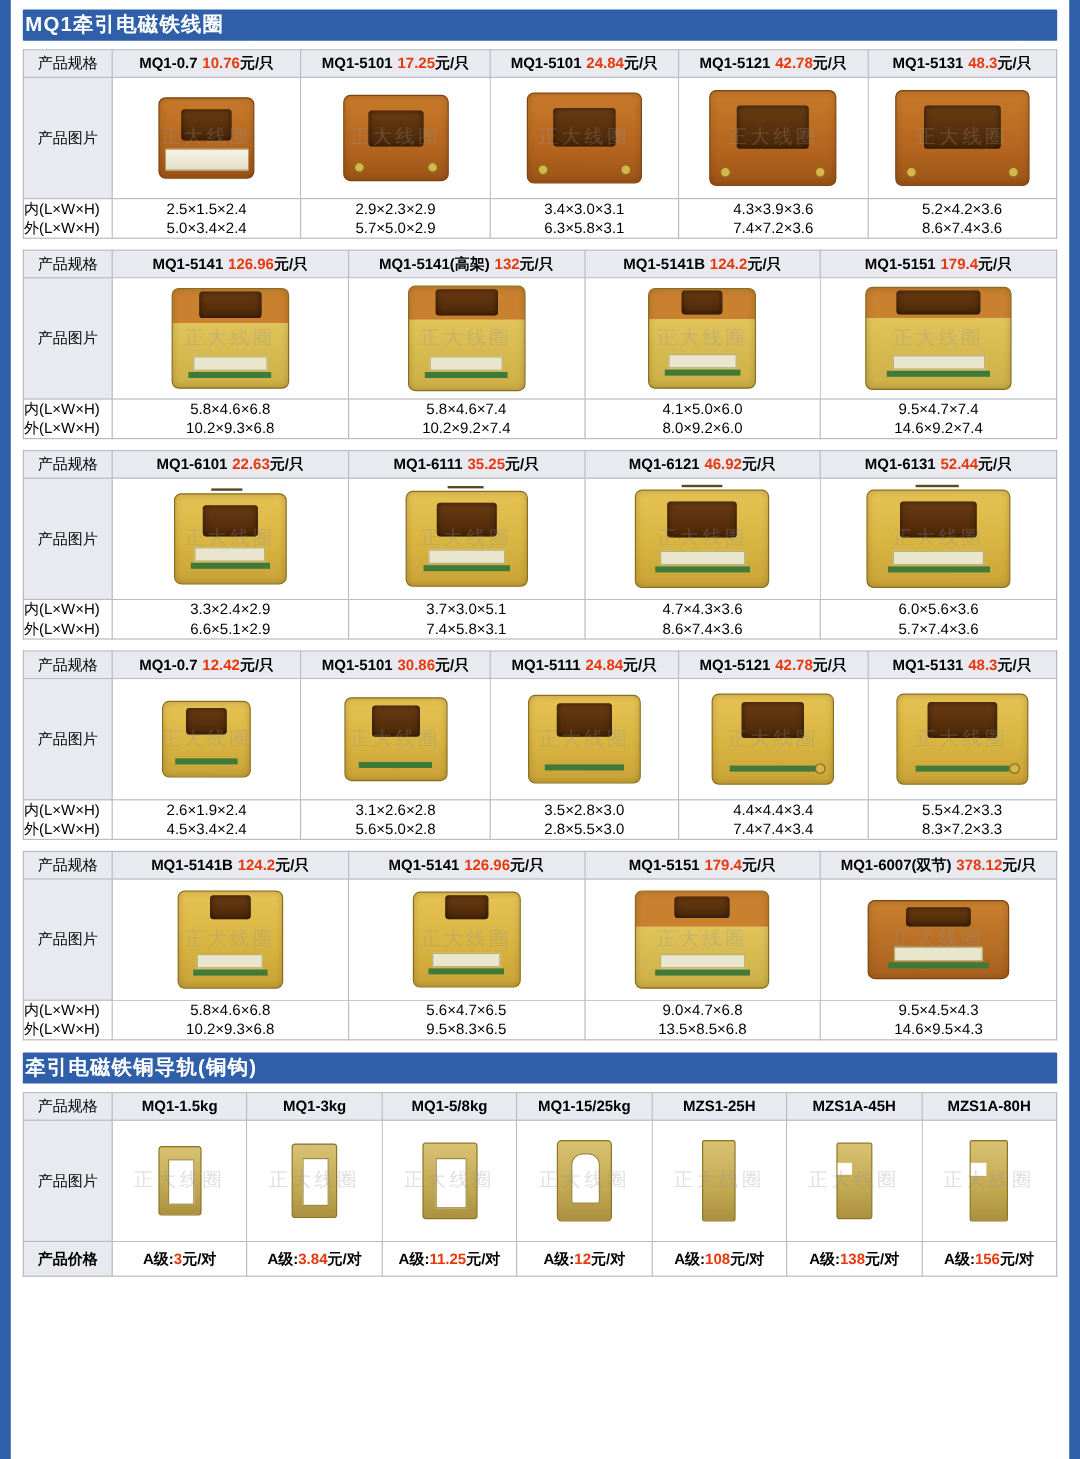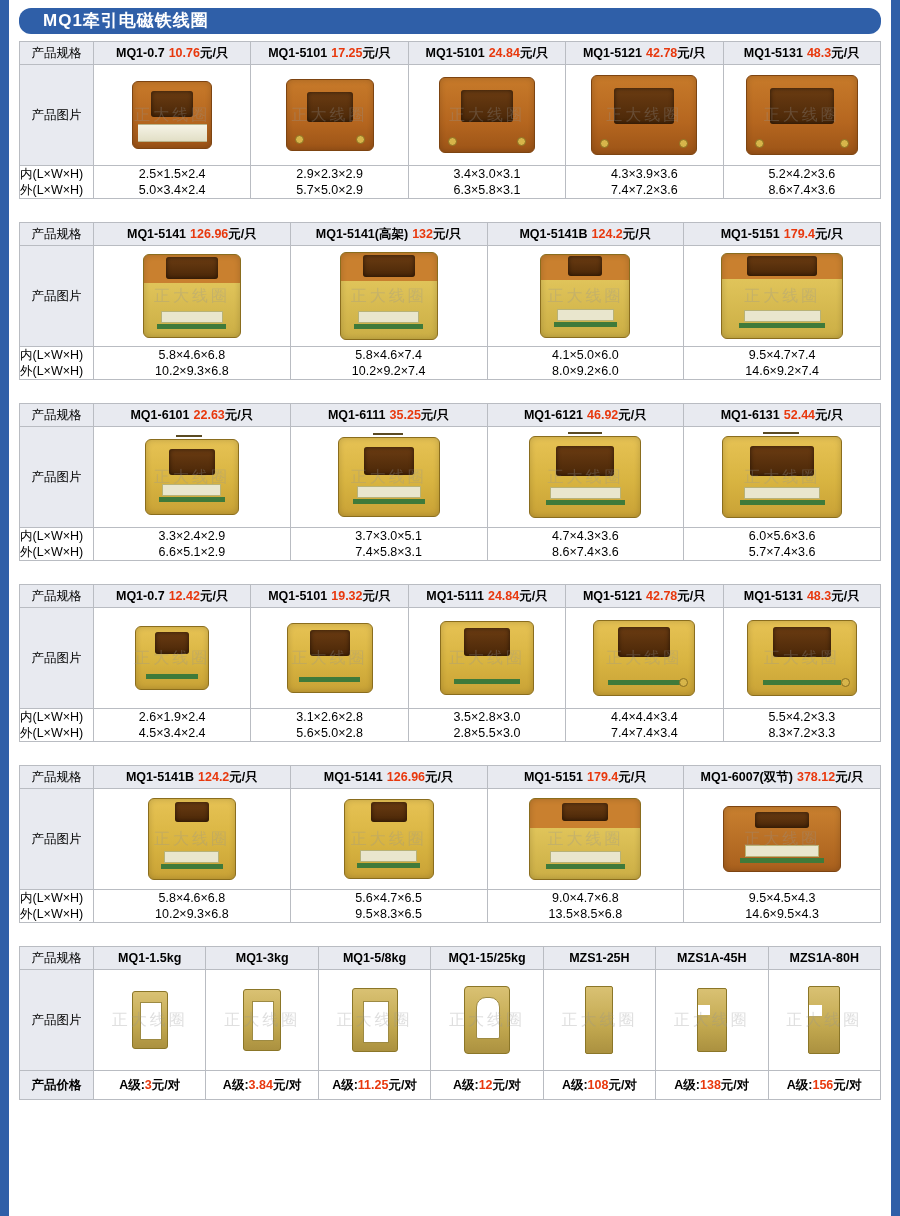--- a/index.html
+++ b/index.html
@@ -27,33 +27,33 @@
   }
 
   
   .title-bar{
     background:#2f5fa8;
     color:#fff;
     font-weight:bold;
     font-size:17px;
     height:26px;
     line-height:26px;
-    padding-left:24px;
+    padding-left:2px;
     letter-spacing:1px;
     margin-bottom:7px;
-    border-radius:12px;
+    border-radius:1px;
   }
   .title-bar.second{margin-top:10px;}
 
   
   table.spec{
     border-collapse:collapse;
     width:100%;
     table-layout:fixed;
-    margin-bottom:23px;
+    margin-bottom:9px;
     border:1px solid #b9bcc2;
   }
   table.spec td{
     border:1px solid #b9bcc2;
     font-size:12.5px;
     vertical-align:middle;
     padding:0;
   }
   .hdr-row td{
     background:#e8eaf0;
@@ -519,21 +519,21 @@
           <col>
           <col>
           <col>
           <col>
           <col>
         </colgroup>
     <tbody>
           <tr class="hdr-row">
       <td class="lbl">产品规格</td>
       <td class="model-cell"><span>MQ1-0.7</span><span class="price">12.42</span><span class="unit">元/只</span></td>
-      <td class="model-cell"><span>MQ1-5101</span><span class="price">19.32</span><span class="unit">元/只</span></td>
+      <td class="model-cell"><span>MQ1-5101</span><span class="price">30.86</span><span class="unit">元/只</span></td>
       <td class="model-cell"><span>MQ1-5111</span><span class="price">24.84</span><span class="unit">元/只</span></td>
       <td class="model-cell"><span>MQ1-5121</span><span class="price">42.78</span><span class="unit">元/只</span></td>
       <td class="model-cell"><span>MQ1-5131</span><span class="price">48.3</span><span class="unit">元/只</span></td>
     </tr>
     <tr class="img-row">
       <td class="lbl">产品图片</td>
       <td class="img-cell">
         <div class="coil">
           <div class="body" style="width:72px;height:62px;">
             <div class="hole" style="width:34px;height:22px;top:26%"></div>
@@ -687,20 +687,21 @@
         <div>13.5×8.5×6.8</div>
       </td>
       <td class="dim-cell">
         <div>9.5×4.5×4.3</div>
         <div>14.6×9.5×4.3</div>
       </td>
     </tr>
   </tbody>
       </table>
 
+  <div class="title-bar second">牵引电磁铁铜导轨(铜钩)</div>
 
   <table class="spec">
     <colgroup>
           <col style="width:74px">
           <col>
           <col>
           <col>
           <col>
           <col>
           <col>

